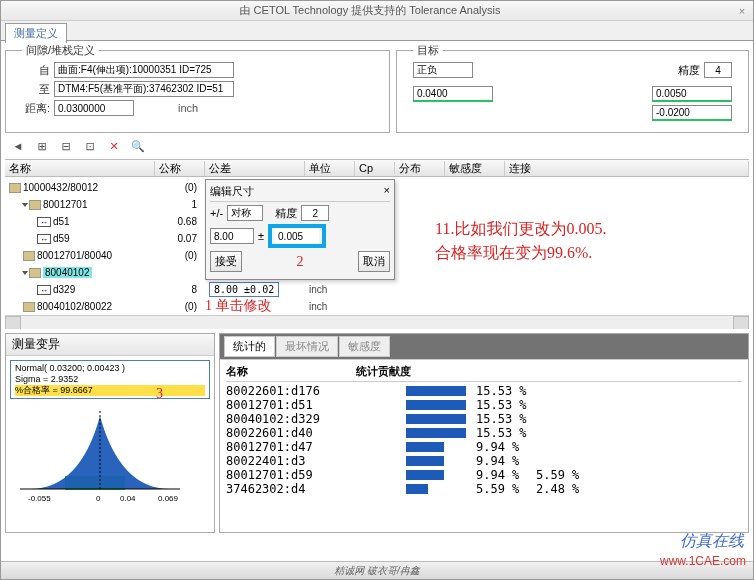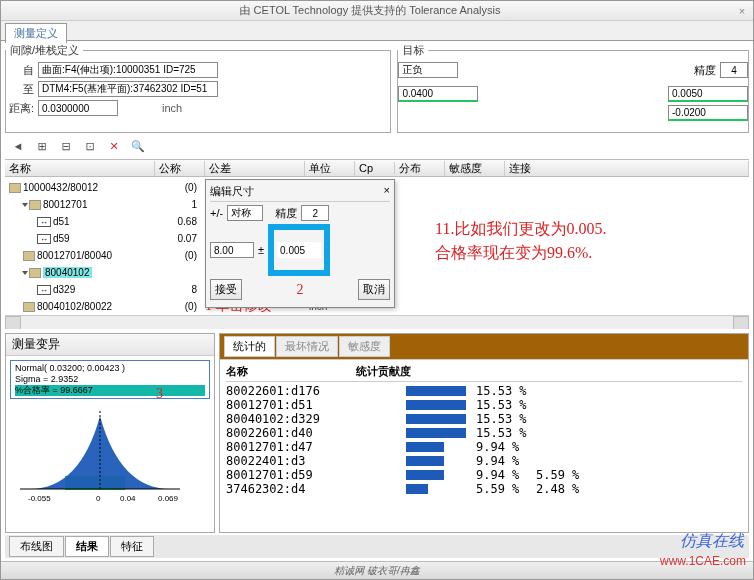--- a/index.html
+++ b/index.html
@@ -5,21 +5,21 @@
 * { box-sizing: border-box; margin: 0; padding: 0; font-family: "Microsoft YaHei", "SimSun", sans-serif; }
 body { background: #e8e8e8; font-size: 11px; width: 754px; height: 580px; overflow: hidden; position: relative; }
 .window { background: #fff; border: 1px solid #999; height: 580px; display: flex; flex-direction: column; }
 .titlebar { background: linear-gradient(#f8f8f8,#e8e8e8); border-bottom: 1px solid #ccc; height: 20px; display: flex; align-items: center; padding: 0 4px; font-size: 11px; color: #555; }
 .titlebar-text { flex: 1; text-align: center; }
 .titlebar .x { width: 14px; text-align: center; color: #888; cursor: default; }
 .tabstrip { background: #f0f0f0; padding: 2px 4px 0; border-bottom: 1px solid #999; height: 20px; }
 .tab { display: inline-block; padding: 2px 8px; background: #fff; border: 1px solid #999; border-bottom: none; font-size: 11px; color: #426fa3; }
 .content { flex: 1; padding: 2px 4px; display: flex; flex-direction: column; gap: 2px; overflow: hidden; }
 .row1 { display: flex; gap: 6px; height: 90px; }
-fieldset { border: 1px solid #aaa; padding: 4px 0; font-size: 11px; }
+fieldset { border: 1px solid #aaa; padding: 4px 16px; font-size: 11px; }
 legend { padding: 0 4px; color: #333; }
 .fset-left { flex: 1.1; }
 .fset-right { flex: 1; position: relative; }
 .frow { display: flex; align-items: center; gap: 4px; margin-bottom: 3px; }
 .flabel { width: 28px; text-align: right; color: #333; }
 .finput { border: 1px solid #888; height: 16px; padding: 0 3px; font-size: 10px; background: #fff; }
 .fw1 { width: 180px; } .fw2 { width: 80px; } .fw3 { width: 60px; font-family: Liberation Mono, monospace; }
 .spin { border: 1px solid #888; height: 16px; width: 28px; display: inline-flex; align-items: center; justify-content: center; font-size: 10px; background: #fff; }
 .toolbar { height: 22px; display: flex; align-items: center; gap: 6px; padding: 2px 4px; }
 .tbtn { width: 18px; height: 18px; display: inline-flex; align-items: center; justify-content: center; color: #555; border: 1px solid transparent; }
@@ -32,30 +32,30 @@
 .tri { display:inline-block; width:0;height:0;border-left:4px solid #555;border-top:3px solid transparent;border-bottom:3px solid transparent;transform:rotate(0deg);}
 .tri.open{transform:rotate(90deg);}
 .ico { width:12px;height:10px;display:inline-block;background:#d4c28a;border:1px solid #998;}
 .ico2 { width:14px;height:10px;display:inline-block;border:1px solid #555;font-size:8px;line-height:8px;text-align:center;}
 .hl-cyan { background: #7fe6e6; padding: 0 2px; }
 .tol-box { border:1px solid #4d7cc1; padding:1px 4px; display:inline-block; font-family:monospace; font-size:10px;}
 .popup { position:absolute; left:200px; top:0px; width:190px; background:#f4f4f4; border:1px solid #888; box-shadow:2px 2px 4px rgba(0,0,0,.2); padding:4px; z-index:10;}
 .popup-title{display:flex;justify-content:space-between;border-bottom:1px solid #ccc;padding-bottom:2px;margin-bottom:3px;font-size:11px;}
 .popup-row{display:flex;align-items:center;gap:4px;margin-bottom:3px;font-size:11px;}
 .popup .btn{border:1px solid #888;background:linear-gradient(#fdfdfd,#e6e6e6);padding:2px 4px;font-size:11px;}
-.blue-box{border:6px solid #0ea5e9;padding:12px 3px;}
+.blue-box{border:4px solid #0ea5e9;padding:0 3px;}
 .annot{position:absolute;color:#d22;font-size:14px;font-family:"SimSun";}
 .row3{display:flex;gap:4px;height:200px;margin-top:2px;}
 .panel-l{width:210px;border:1px solid #aaa;display:flex;flex-direction:column;}
 .panel-r{flex:1;border:1px solid #aaa;display:flex;flex-direction:column;}
 .panel-title{background:linear-gradient(#f8f8f8,#e6e6e6);padding:2px 6px;font-size:12px;border-bottom:1px solid #ccc;}
 .chart-wrap{flex:1;padding:4px;position:relative;}
 .mini-info{border:1px solid #4d7cc1;padding:2px 4px;font-size:9px;font-family:monospace;line-height:11px;background:#fff;}
 .bellchart{width:180px;height:120px;position:relative;margin-top:2px;}
-.stat-tabs{display:flex;gap:1px;padding:2px 4px;border-bottom:1px solid #ccc;background:#a16207;font-size:11px;}
+.stat-tabs{display:flex;gap:1px;padding:2px 4px;border-bottom:1px solid #ccc;background:#737373;font-size:11px;}
 .stat-tab{padding:2px 8px;border:1px solid #ccc;background:#fff;}
 .stat-tab.inactive{background:#eee;color:#888;}
 .contrib{padding:4px 6px;flex:1;overflow:hidden;}
 .contrib-head{display:flex;font-weight:bold;font-size:11px;border-bottom:1px solid #ccc;padding-bottom:2px;margin-bottom:2px;}
 .contrib-row{display:flex;align-items:center;height:14px;font-size:12px;}
 .ccol1{width:130px;font-family:monospace;}
 .ccol2{width:120px;position:relative;height:10px;}
 .cbar{position:absolute;left:50px;height:10px;background:#1e5bb8;}
 .ccol3{width:60px;font-family:monospace;}
 .footer-tabs{display:flex;gap:1px;padding:1px 4px;background:#e8e8e8;font-size:11px;}
@@ -258,21 +258,21 @@
       <div class="grid-scroll"></div>
     </div>
 
     <div class="row3">
       <div class="panel-l">
         <div class="panel-title">测量变异</div>
         <div class="chart-wrap">
           <div class="mini-info blue-box" style="border-width:1px">
             <div>Normal( 0.03200; 0.00423 )</div>
             <div>Sigma = 2.9352</div>
-            <div style="background:#14b8a6">%合格率 = 99.6667</div>
+            <div style="background:#fde047">%合格率 = 99.6667</div>
           </div>
           <span class="annot" style="left:150px;top:30px">3</span>
           <svg class="bellchart" viewBox="0 0 180 120">
             <rect x="0" y="0" width="180" height="120" fill="#fff"></rect>
             <rect x="55" y="75" width="60" height="14" fill="#3c3"></rect>
             <path d="M20,88 Q70,88 90,15 Q110,88 160,88 Z" fill="#1e5bb8" opacity="0.95"></path>
             <line x1="10" y1="88" x2="170" y2="88" stroke="#000"></line>
             <line x1="90" y1="10" x2="90" y2="88" stroke="#000" stroke-dasharray="2"></line>
             <text x="18" y="100" font-size="8">-0.055</text>
             <text x="86" y="100" font-size="8">0</text>
@@ -350,25 +350,20 @@
                   <div class="cbar" style="width: 21.5969px;"></div>
                 </div>
                 <div class="ccol3">5.59 %</div>
                 <div class="ccol3">2.48 %</div>
               </div>
             </div>
         </div>
       </div>
     </div>
 
-    <div class="footer-tabs">
-      <span class="ftab">布线图</span>
-      <span class="ftab active">结果</span>
-      <span class="ftab">特征</span>
-    </div>
   </div>
 
   <div class="statusbar">
     <span>精诚网 破衣哥/冉鑫</span>
   </div>
 </div>
 
 <div class="watermark">仿真在线</div>
 <div class="watermark2">www.1CAE.com</div>
 

